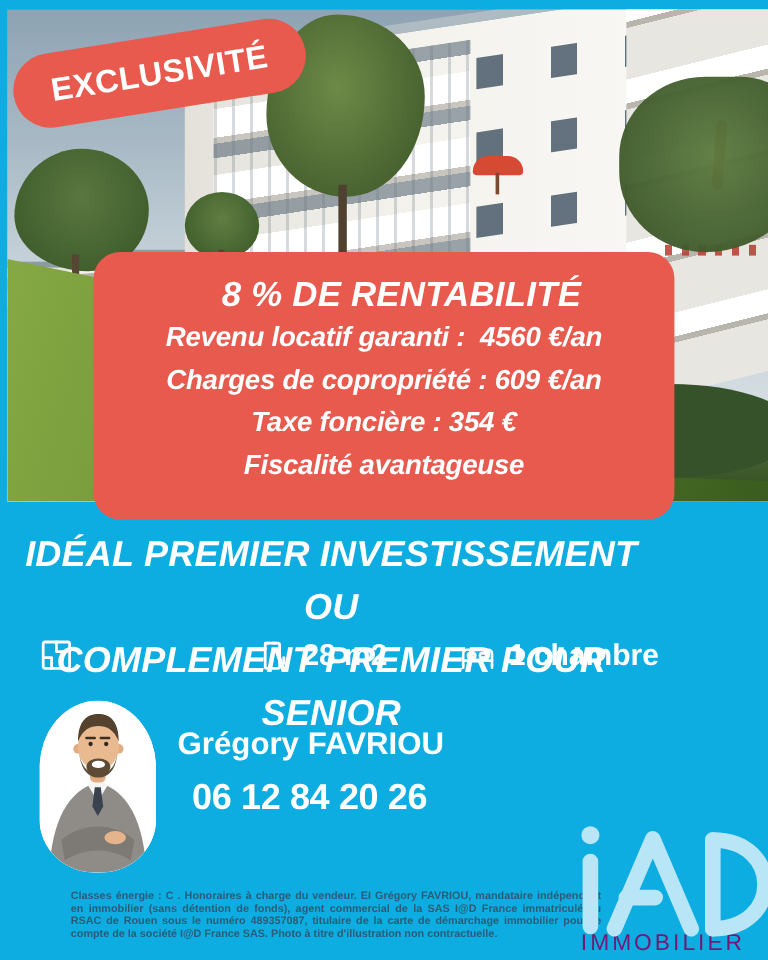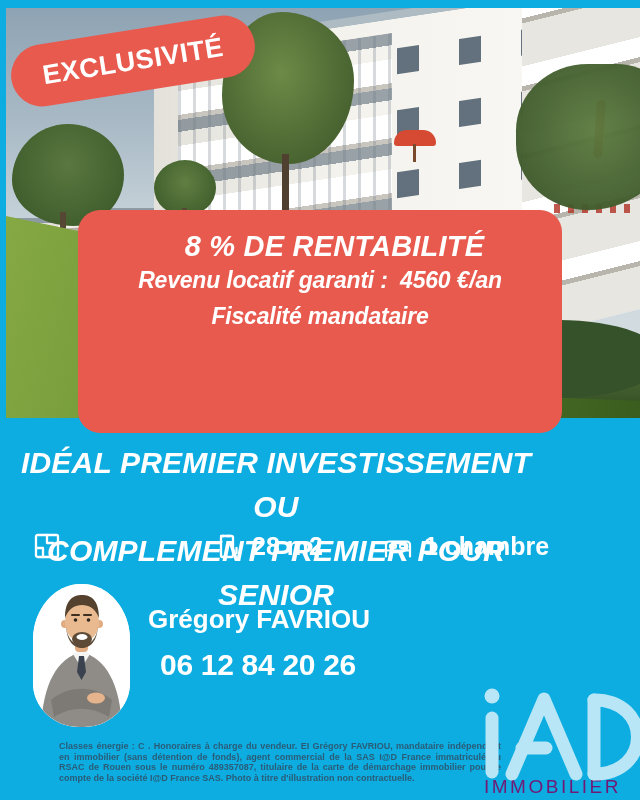--- a/index.html
+++ b/index.html
@@ -138,21 +138,23 @@
   <div class="lawn"></div>
 </div>
 
 <div class="badge">
   <span>EXCLUSIVITÉ</span>
 </div>
 
 <div class="panel">
   <div class="panel-title">8 % DE RENTABILITÉ</div>
   <div class="panel-line">Revenu locatif garanti :  4560 €/an</div>
-  <div class="panel-line">Fiscalité mandataire</div>
+  <div class="panel-line">Charges de copropriété : 609 €/an</div>
+  <div class="panel-line">Taxe foncière : 354 €</div>
+  <div class="panel-line">Fiscalité avantageuse</div>
 </div>
 
 <div class="headline">
   <div>IDÉAL PREMIER INVESTISSEMENT OU</div>
   <div>COMPLEMENT PREMIER POUR SENIOR</div>
 </div>
 
 <div class="feature f1">
   <svg width="28" height="28" viewBox="0 0 28 28" fill="none" stroke="#ffffff" stroke-width="2.3" stroke-linecap="round" stroke-linejoin="round">
     <rect x="3" y="3" width="22" height="22" rx="1.5"></rect>

